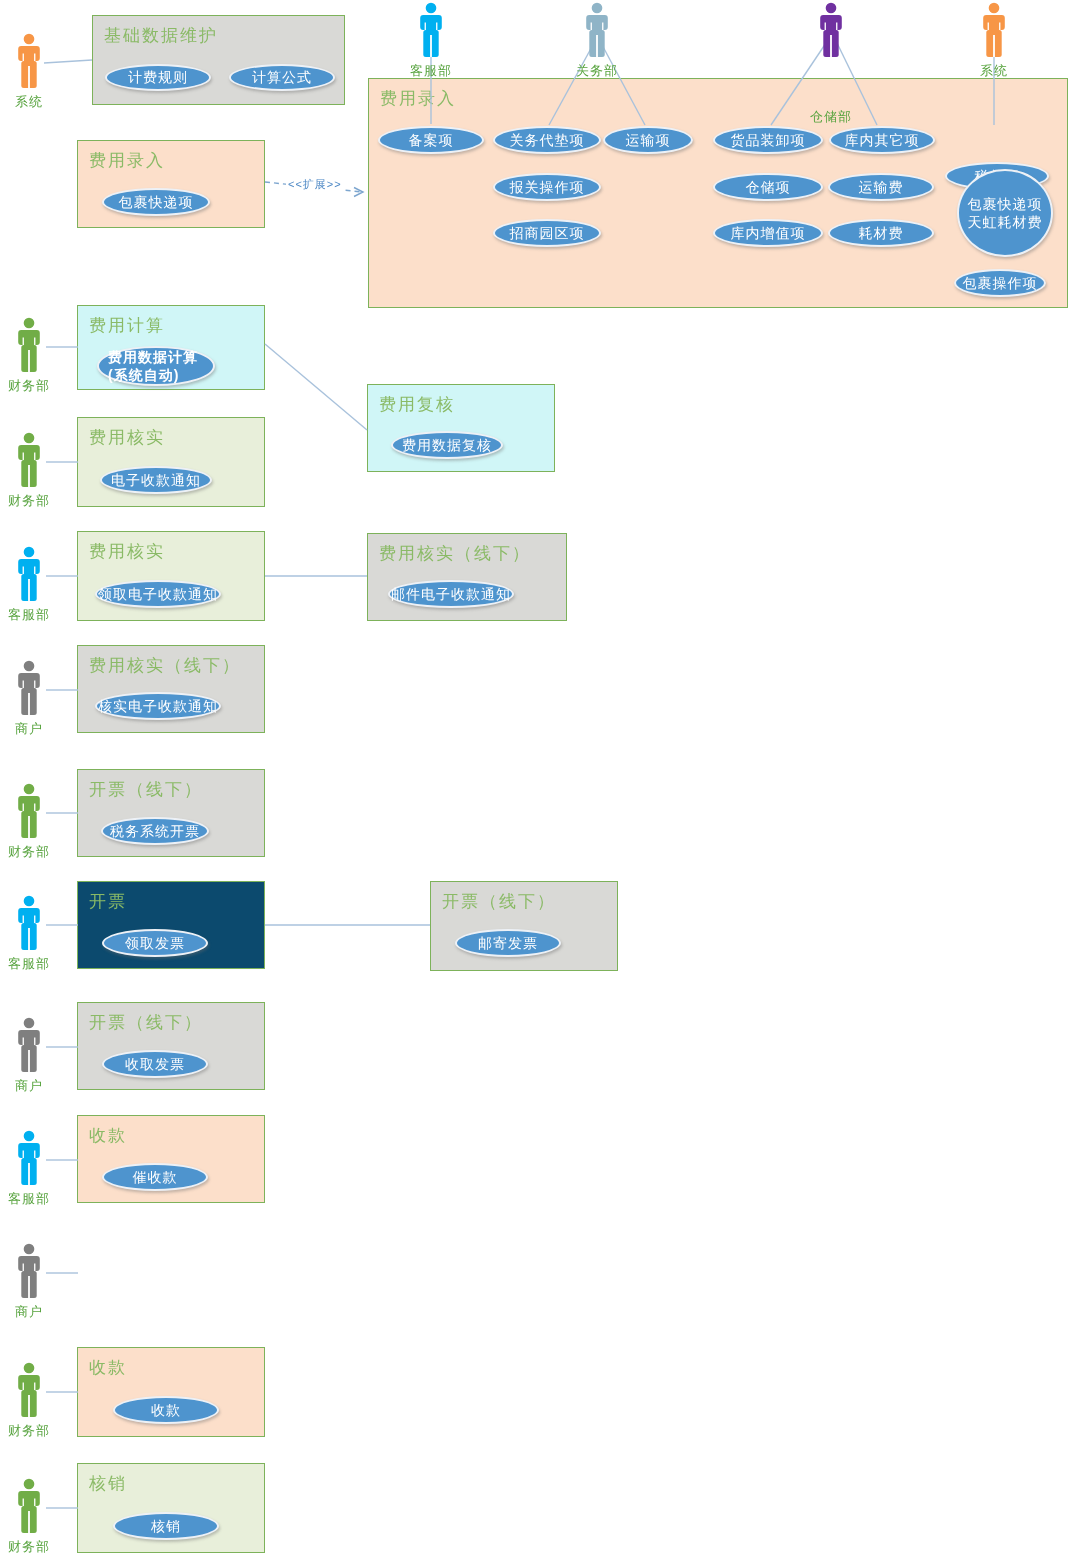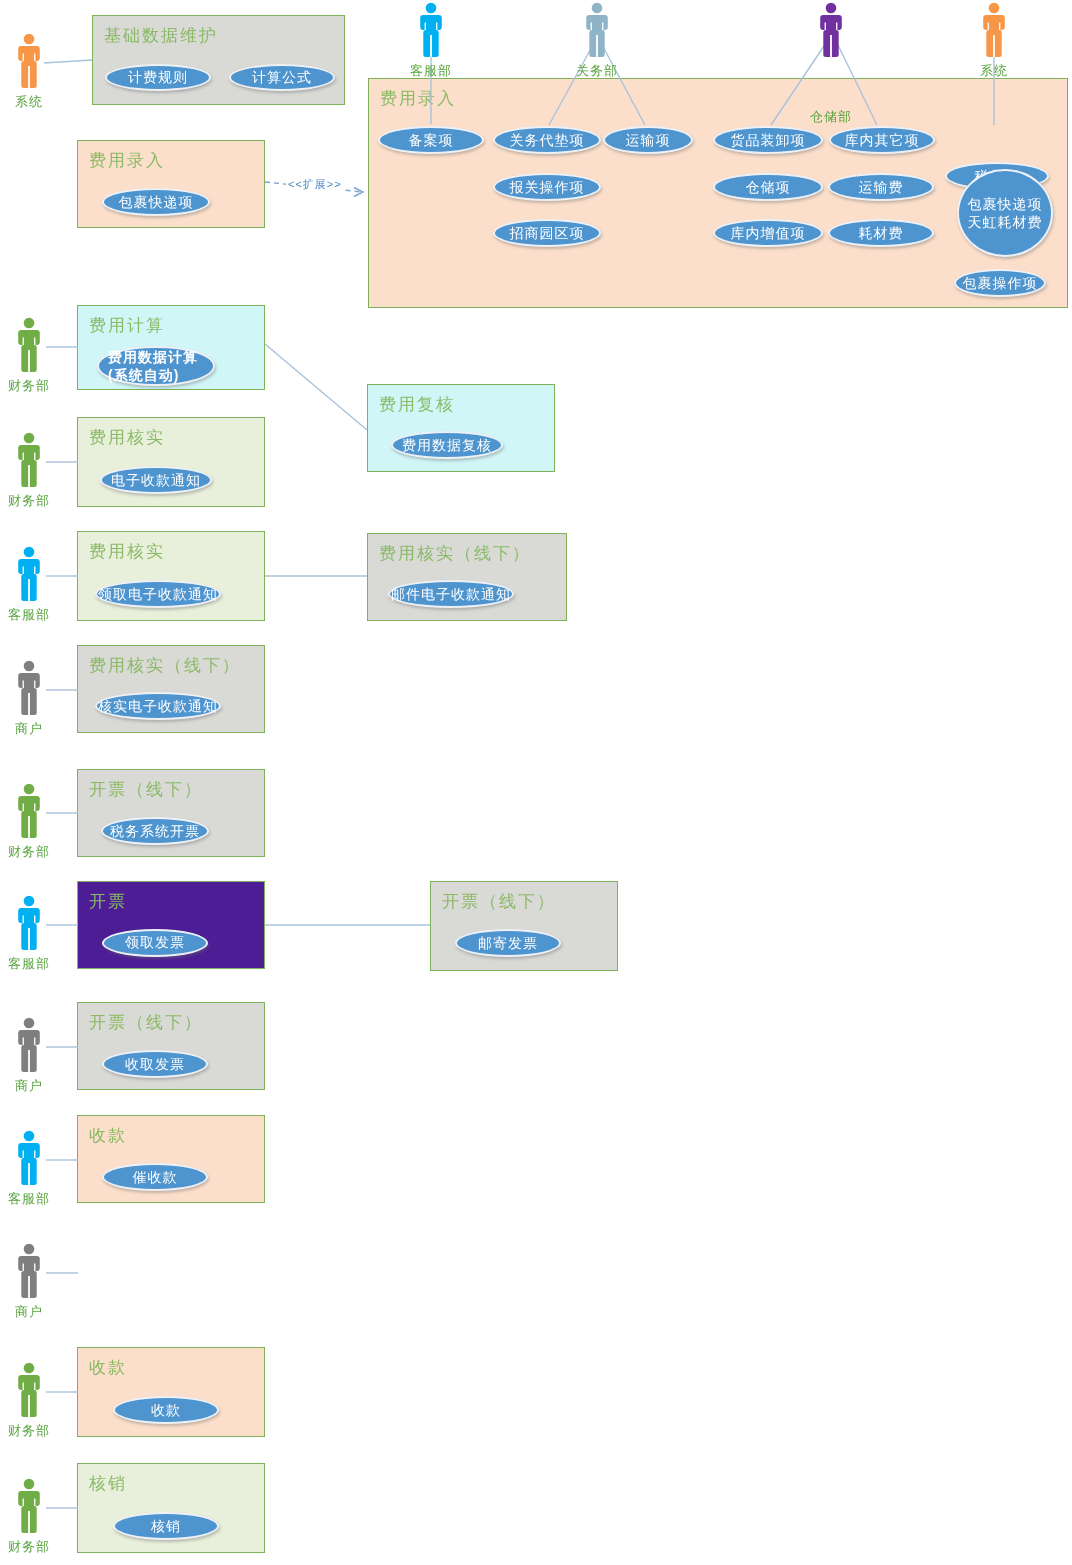--- a/index.html
+++ b/index.html
@@ -8,21 +8,21 @@
   .wires{position:absolute;left:0;top:0;z-index:1;pointer-events:none;}
   .wires line{stroke:#a9c2dc;stroke-width:1.4;}
   .wires line.dash{stroke:#7da6cf;stroke-dasharray:5,4;}
   .wires path.arrow{stroke:#7da6cf;stroke-width:1.4;fill:none;}
 
   .ucbox{position:absolute;border:1.6px solid #7db25a;box-sizing:border-box;}
   .f-peach{background:#fcdfca;}
   .f-gray{background:#d9d9d6;}
   .f-cyan{background:#d0f6f7;}
   .f-green{background:#e8efda;}
-  .f-blue{background:#4c1d95;font-family:Liberation Mono, monospace;}
+  .f-blue{background:#0c4a6e;}
   .ucbox .title{position:absolute;left:11px;top:8px;font-size:17px;color:#8aba66;
                 letter-spacing:2px;white-space:nowrap;}
 
   .ellipse{position:absolute;z-index:2;background:#4e94ce;border:2px solid #edf1f6;
            border-radius:50%;display:flex;flex-direction:column;align-items:center;justify-content:center;
            color:#fff;font-size:14px;letter-spacing:1px;text-align:left;line-height:1.3;
            box-shadow:1px 2px 3px rgba(110,110,110,.4);box-sizing:border-box;}
 
   .actor{position:absolute;z-index:2;width:64px;display:flex;flex-direction:column;align-items:center;}
   .actor svg{display:block;}

